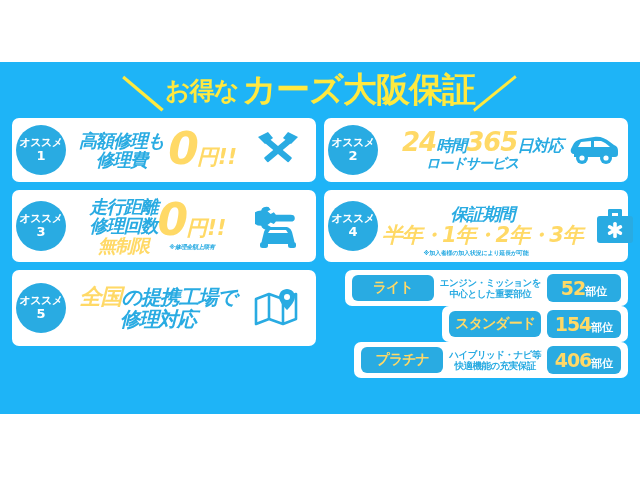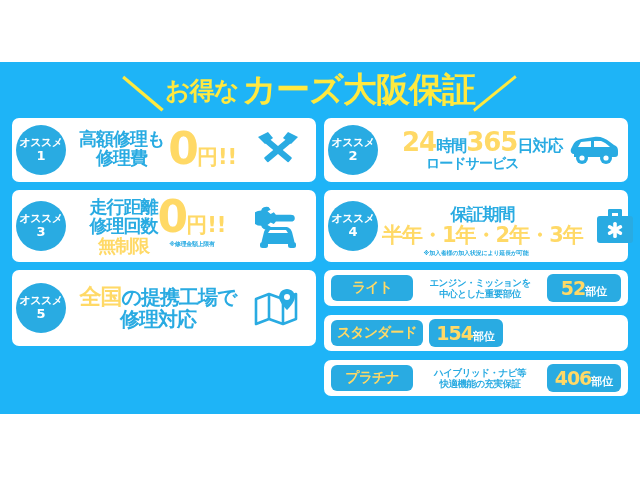--- a/index.html
+++ b/index.html
@@ -100,23 +100,24 @@
     justify-content: center;
     margin-left: 4px;
     line-height: 1.05;
   }
   .badge .bt { font-size: 11px; font-weight: bold; letter-spacing: -0.5px; }
   .badge .bn { font-size: 13px; font-weight: bold; }
 
   .card-body {
     flex: 1;
     display: flex;
-    align-items: flex-start;
+    align-items: center;
     justify-content: center;
     padding: 0 4px;
+    font-style: italic;
   }
   .txtblock {
     text-align: center;
     line-height: 1.08;
   }
   .blue { color: #29abe2; font-weight: bold; }
   .yellow { color: #ffd966; font-weight: bold; }
   .l1 { font-size: 18px; letter-spacing: -1px; display: block; }
   .l2 { font-size: 18px; letter-spacing: -1px; display: block; }
   .zero-wrap {
@@ -171,21 +172,22 @@
   
   .card.wide5 { width: 304px; height: 76px; }
   .big-l1 { font-size: 22px; font-weight: bold; letter-spacing: -1px; display: block; }
   .big-l2 { font-size: 20px; font-weight: bold; letter-spacing: -1px; display: block; }
 
   
   .plans {
     width: 304px;
     display: flex;
     flex-direction: column;
-    gap: 9px;
+    gap: 0;
+    align-items: flex-end;
   }
   .plan {
     background: #ffffff;
     border-radius: 7px;
     height: 36px;
     display: flex;
     align-items: center;
     box-sizing: border-box;
     padding: 0 7px;
     gap: 6px;

